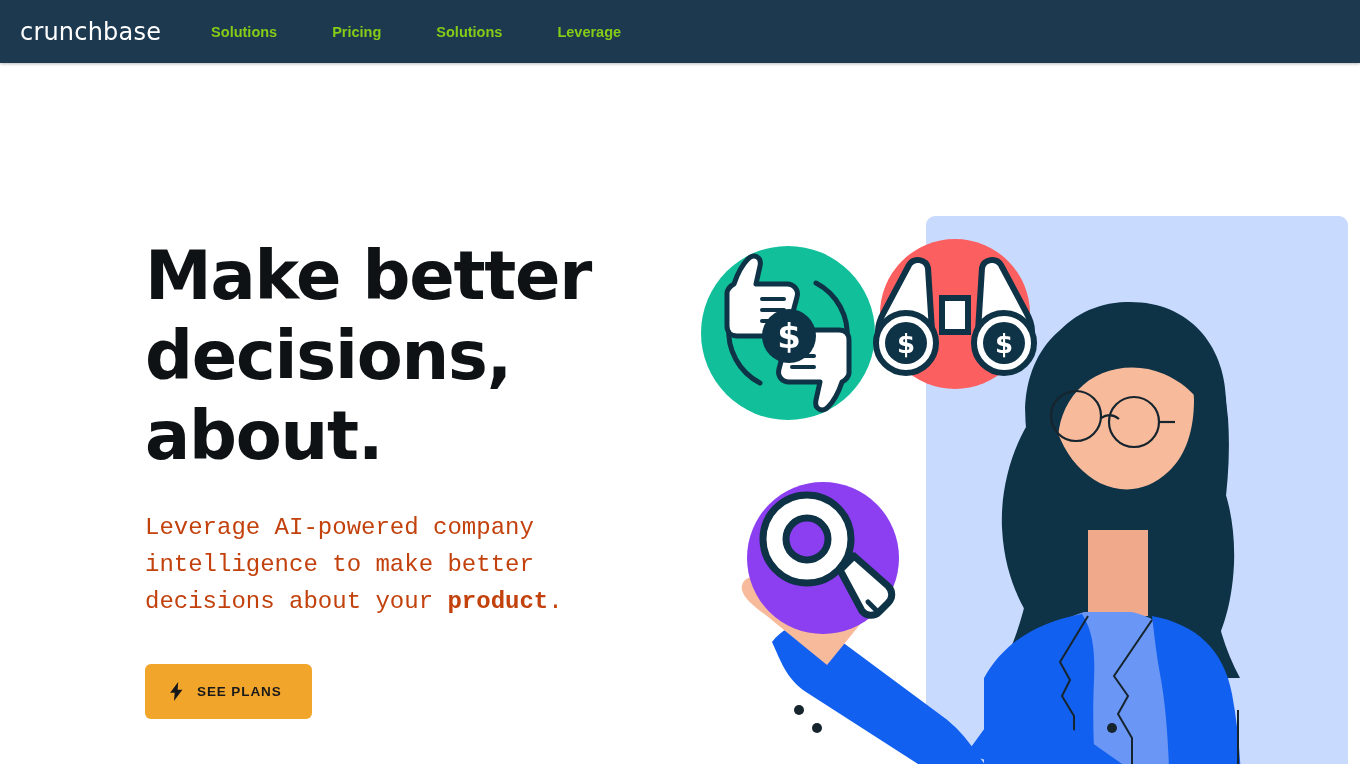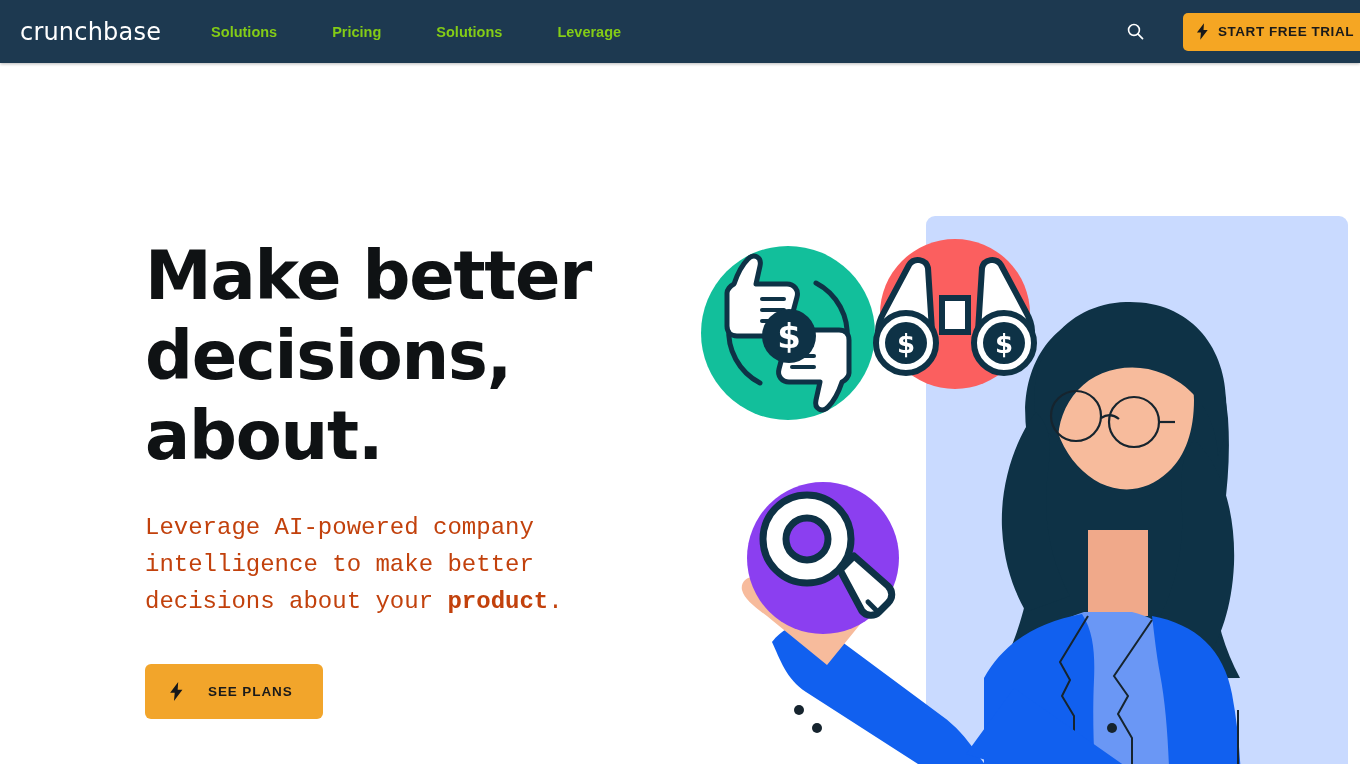--- a/index.html
+++ b/index.html
@@ -98,21 +98,21 @@
     line-height: 37px;
     color: #c2410c;
     max-width: 480px;
     font-family: Liberation Mono, monospace;
   }
   .subhead b { font-weight: 700; }
   .plans-btn {
     margin-top: 44px;
     display: inline-flex;
     align-items: center;
-    gap: 24px;
+    gap: 13px;
     background: #f2a52b;
     border: none;
     border-radius: 6px;
     height: 55px;
     padding: 0 30px 0 24px;
     font-size: 13.5px;
     font-weight: 700;
     letter-spacing: .9px;
     color: #1a1a1a;
     cursor: pointer;
@@ -132,35 +132,20 @@
 <header class="navbar">
   <div class="logo">crunchbase</div>
 
   <nav class="nav-links">
     <div class="nav-link">Solutions</div>
     <div class="nav-link">Pricing</div>
     <div class="nav-link">Solutions</div>
     <div class="nav-link">Leverage</div>
   </nav>
 
-  <div class="nav-right">
-    <div class="search-btn">
-      <svg width="19" height="19" viewBox="0 0 20 20">
-        <circle cx="8.4" cy="8.4" r="5.7" fill="none" stroke="#ffffff" stroke-width="1.7"></circle>
-        <line x1="12.7" y1="12.7" x2="17.4" y2="17.4" stroke="#ffffff" stroke-width="1.8" stroke-linecap="round"></line>
-      </svg>
-    </div>
-
-    <button class="trial-btn">
-      <svg width="13" height="17" viewBox="0 0 14 18">
-        <path d="M8.6 0 1 10.2h4.3L4.6 18 12.6 7.3H8.1z" fill="#17181a"></path>
-      </svg>
-      <span>START FREE TRIAL</span>
-    </button>
-  </div>
 </header>
 
 <main class="hero">
 
   <div class="hero-copy">
     <h1 class="headline">
       <span>Make better</span><br>
       <span>decisions, about.</span>
     </h1>
 

